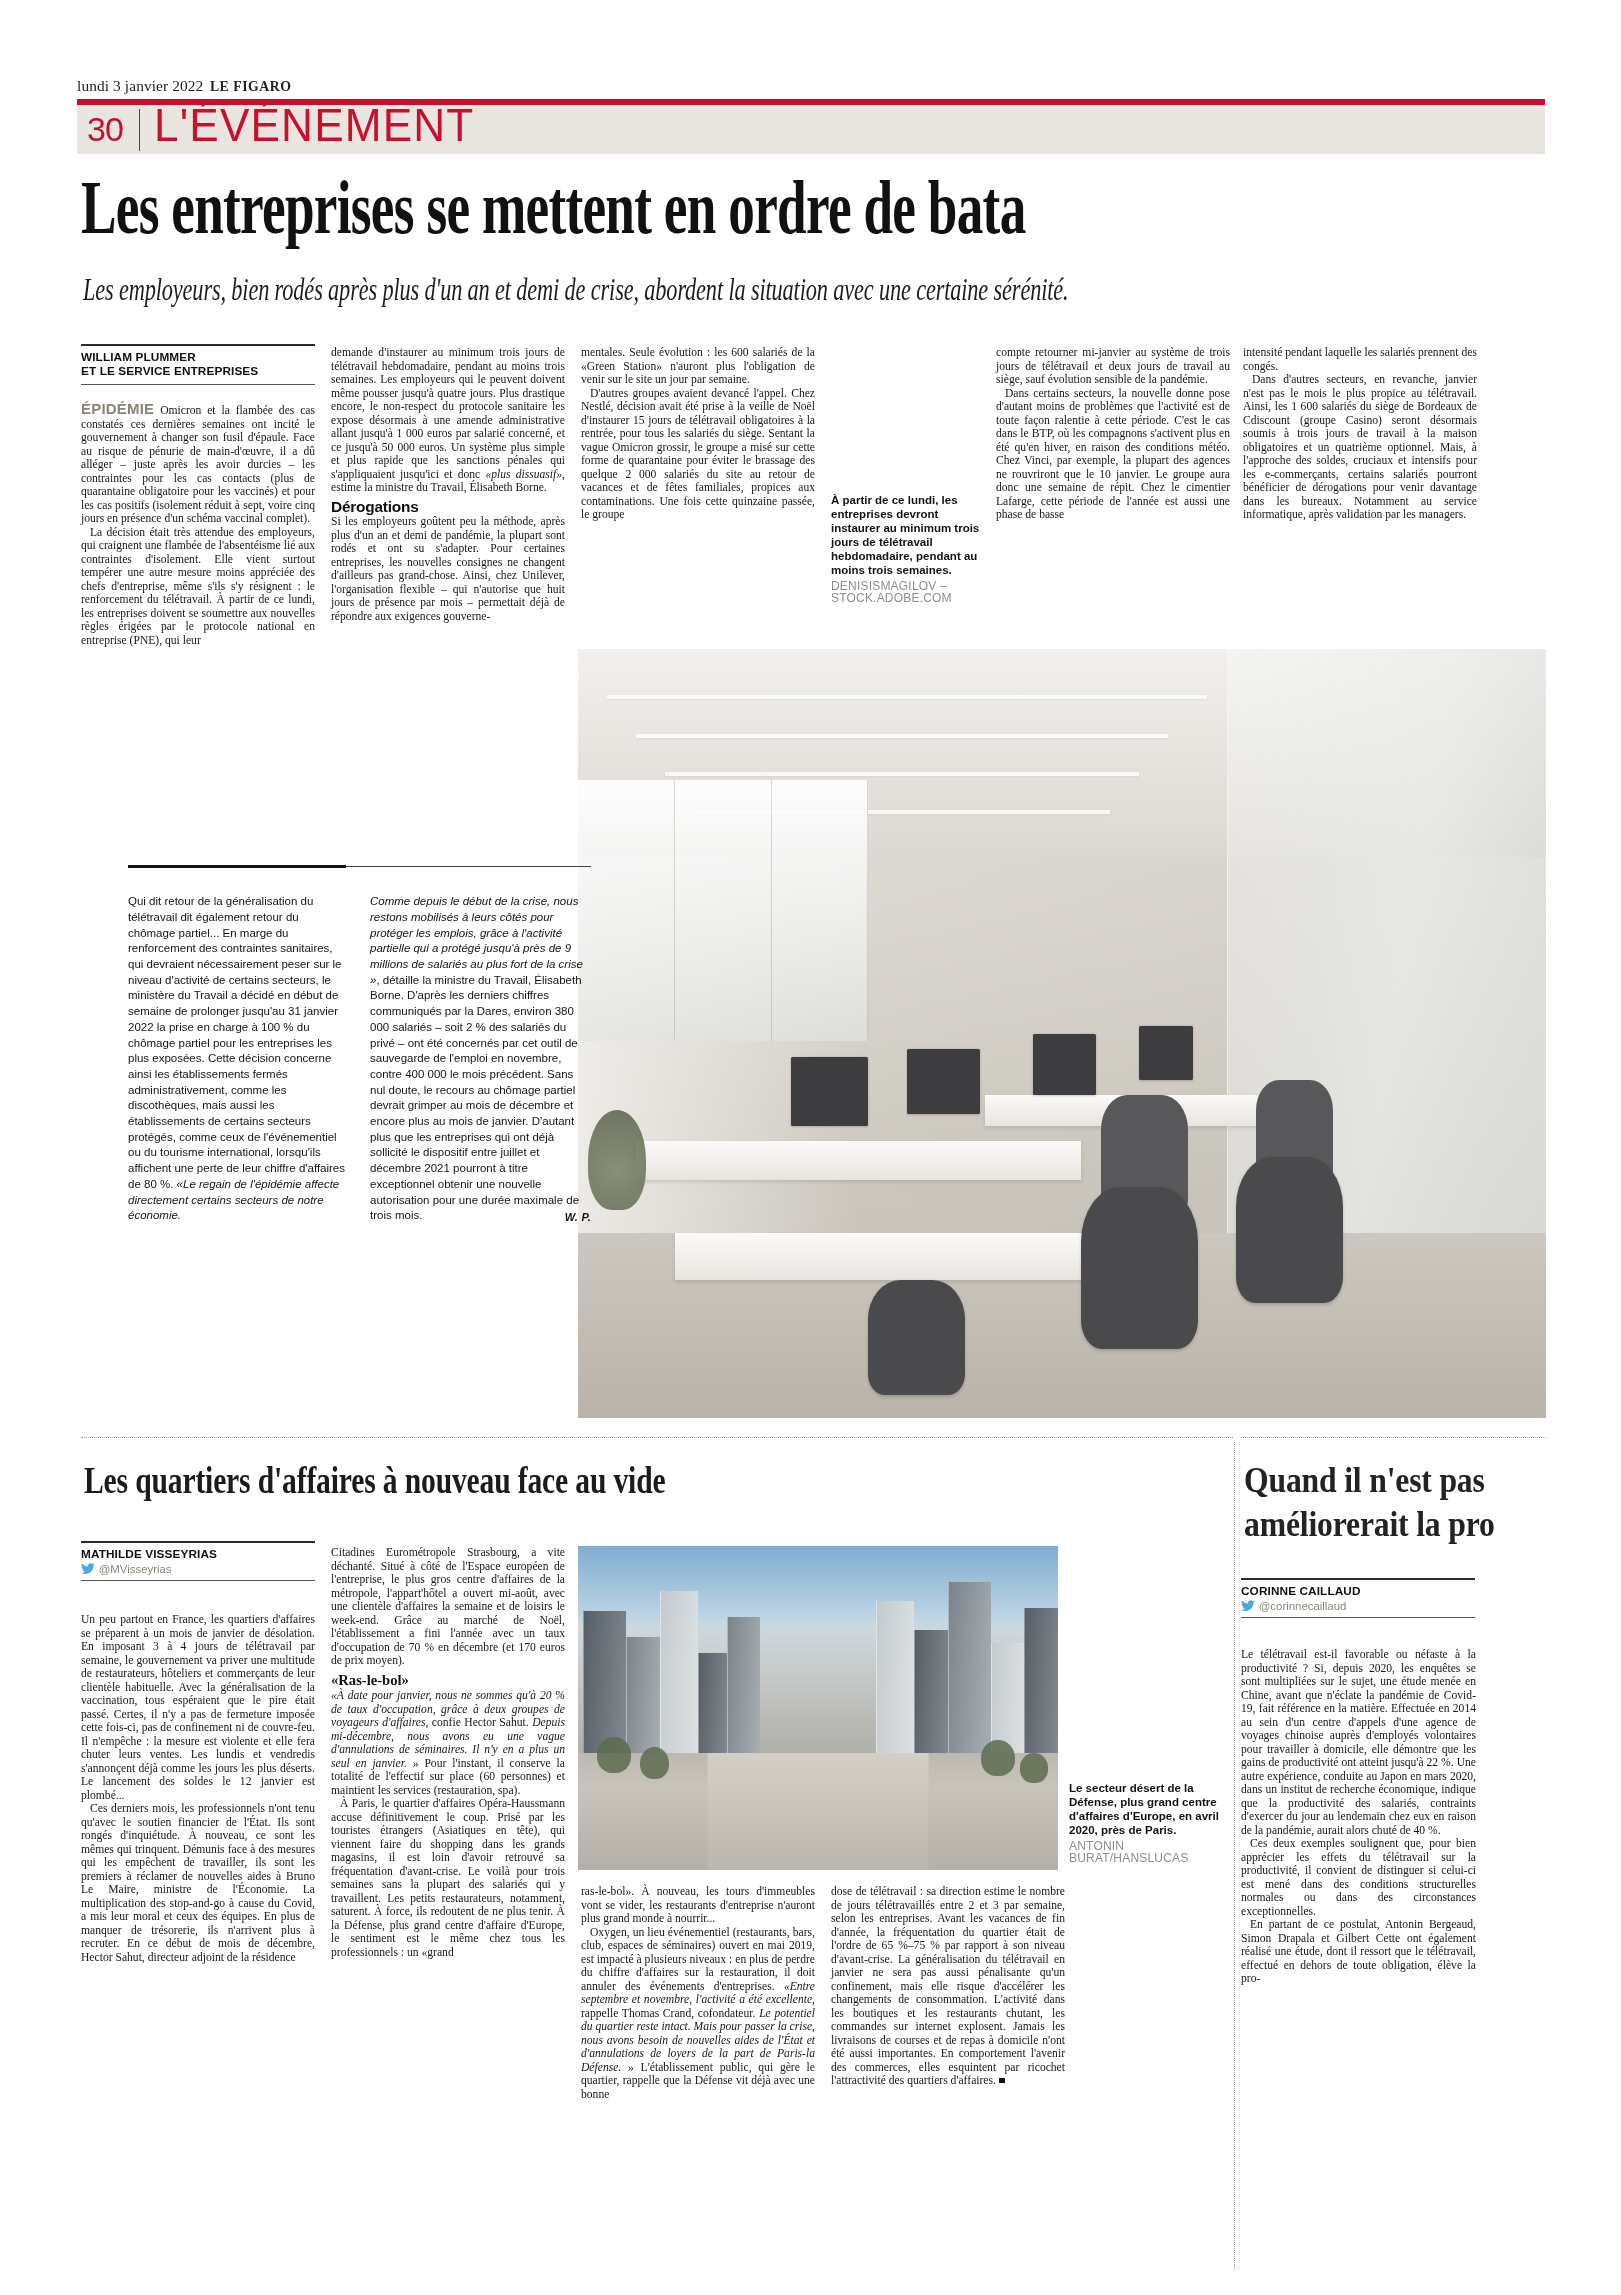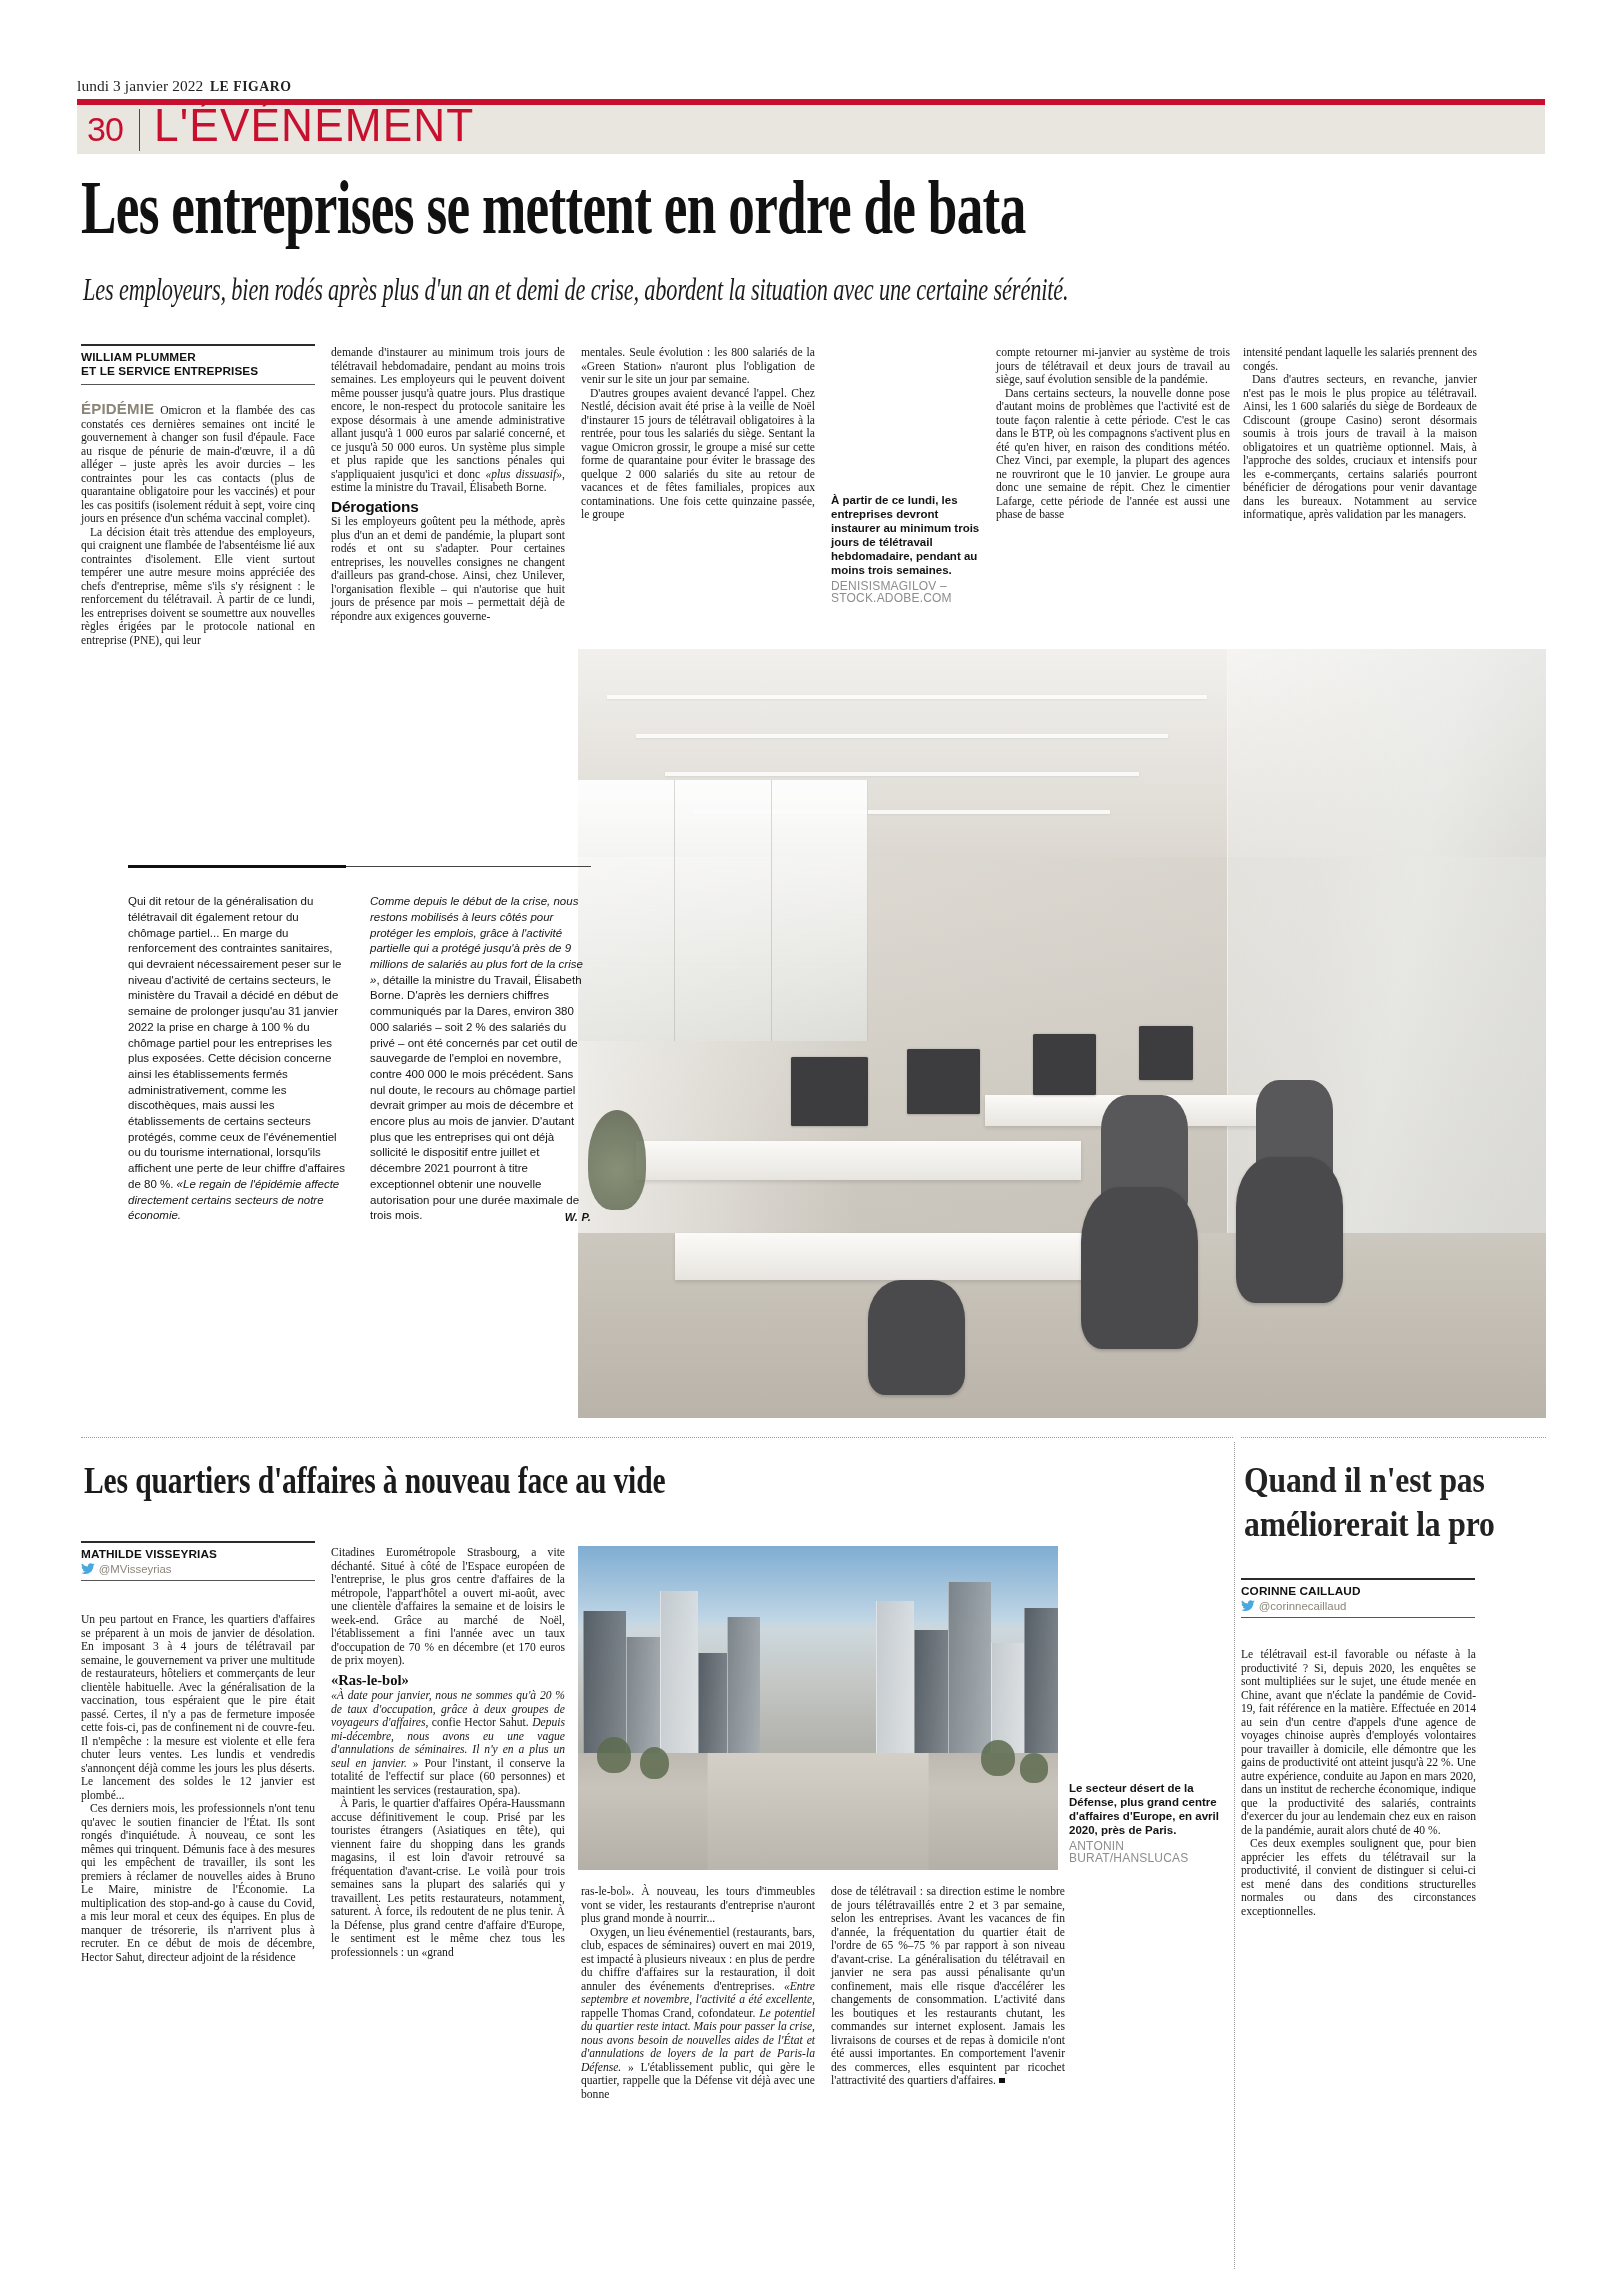--- a/index.html
+++ b/index.html
@@ -374,21 +374,21 @@
     <p>La décision était très attendue des employeurs, qui craignent une flambée de l'absentéisme lié aux contraintes d'isolement. Elle vient surtout tempérer une autre mesure moins appréciée des chefs d'entreprise, même s'ils s'y résignent : le renforcement du télétravail. À partir de ce lundi, les entreprises doivent se soumettre aux nouvelles règles érigées par le protocole national en entreprise (PNE), qui leur</p>
   </div>
 
   <div class="col" style="left:331px; top:346px; width:234px;">
     <p class="noind"><span>demande d'instaurer au minimum trois jours de télétravail hebdomadaire, pendant au moins trois semaines. Les employeurs qui le peuvent doivent même pousser jusqu'à quatre jours. Plus drastique encore, le non-respect du protocole sanitaire les expose désormais à une amende administrative allant jusqu'à 1 000 euros par salarié concerné, et ce jusqu'à 50 000 euros. Un système plus simple et plus rapide que les sanctions pénales qui s'appliquaient jusqu'ici et donc </span><em>«plus dissuasif»</em><span>, estime la ministre du Travail, Élisabeth Borne.</span></p>
     <div class="subhead">Dérogations</div>
     <p class="noind">Si les employeurs goûtent peu la méthode, après plus d'un an et demi de pandémie, la plupart sont rodés et ont su s'adapter. Pour certaines entreprises, les nouvelles consignes ne changent d'ailleurs pas grand-chose. Ainsi, chez Unilever, l'organisation flexible – qui n'autorise que huit jours de présence par mois – permettait déjà de répondre aux exigences gouverne-</p>
   </div>
 
   <div class="col" style="left:581px; top:346px; width:234px;">
-    <p class="noind">mentales. Seule évolution : les 800 salariés de la «Green Station» n'auront plus l'obligation de venir sur le site un jour par semaine.</p>
+    <p class="noind">mentales. Seule évolution : les 600 salariés de la «Green Station» n'auront plus l'obligation de venir sur le site un jour par semaine.</p>
     <p>D'autres groupes avaient devancé l'appel. Chez Nestlé, décision avait été prise à la veille de Noël d'instaurer 15 jours de télétravail obligatoires à la rentrée, pour tous les salariés du siège. Sentant la vague Omicron grossir, le groupe a misé sur cette forme de quarantaine pour éviter le brassage des quelque 2 000 salariés du site au retour de vacances et de fêtes familiales, propices aux contaminations. Une fois cette quinzaine passée, le groupe</p>
   </div>
 
   <div class="photo-caption" style="left:831px; top:493px; width:149px;">
     <div>À partir de ce lundi, les entreprises devront instaurer au minimum trois jours de télétravail hebdomadaire, pendant au moins trois semaines.</div>
     <div class="photo-credit">DENISISMAGILOV – STOCK.ADOBE.COM</div>
   </div>
 
   <div class="col" style="left:996px; top:346px; width:234px;">
     <p class="noind">compte retourner mi-janvier au système de trois jours de télétravail et deux jours de travail au siège, sauf évolution sensible de la pandémie.</p>
@@ -520,16 +520,17 @@
           </svg>
       </span>
       <span>@corinnecaillaud</span>
     </div>
     <div class="bot-rule"></div>
   </div>
 
   <div class="col" style="left:1241px; top:1648px; width:235px;">
     <p class="noind">Le télétravail est-il favorable ou néfaste à la productivité ? Si, depuis 2020, les enquêtes se sont multipliées sur le sujet, une étude menée en Chine, avant que n'éclate la pandémie de Covid-19, fait référence en la matière. Effectuée en 2014 au sein d'un centre d'appels d'une agence de voyages chinoise auprès d'employés volontaires pour travailler à domicile, elle démontre que les gains de productivité ont atteint jusqu'à 22 %. Une autre expérience, conduite au Japon en mars 2020, dans un institut de recherche économique, indique que la productivité des salariés, contraints d'exercer du jour au lendemain chez eux en raison de la pandémie, aurait alors chuté de 40 %.</p>
     <p>Ces deux exemples soulignent que, pour bien apprécier les effets du télétravail sur la productivité, il convient de distinguer si celui-ci est mené dans des conditions structurelles normales ou dans des circonstances exceptionnelles.</p>
+    <p>En partant de ce postulat, Antonin Bergeaud, Simon Drapala et Gilbert Cette ont également réalisé une étude, dont il ressort que le télétravail, effectué en dehors de toute obligation, élève la pro-</p>
   </div>
 
 </div>
 
 
 </body></html>

